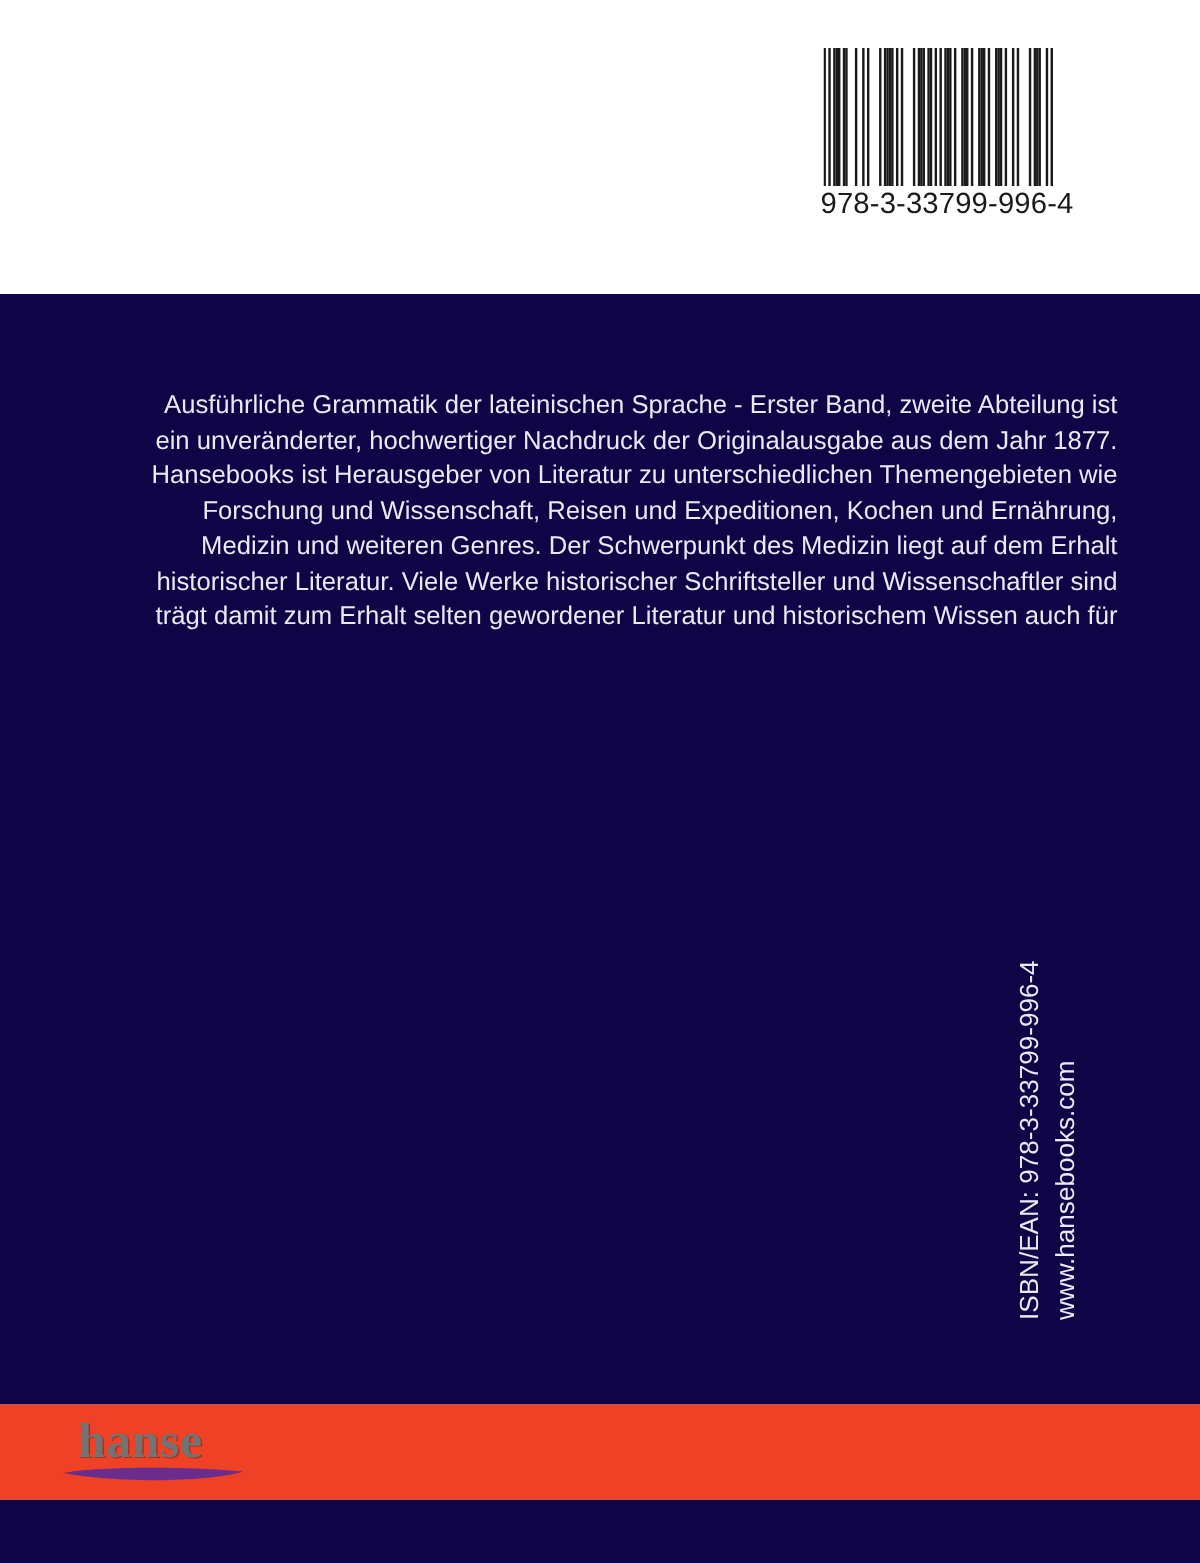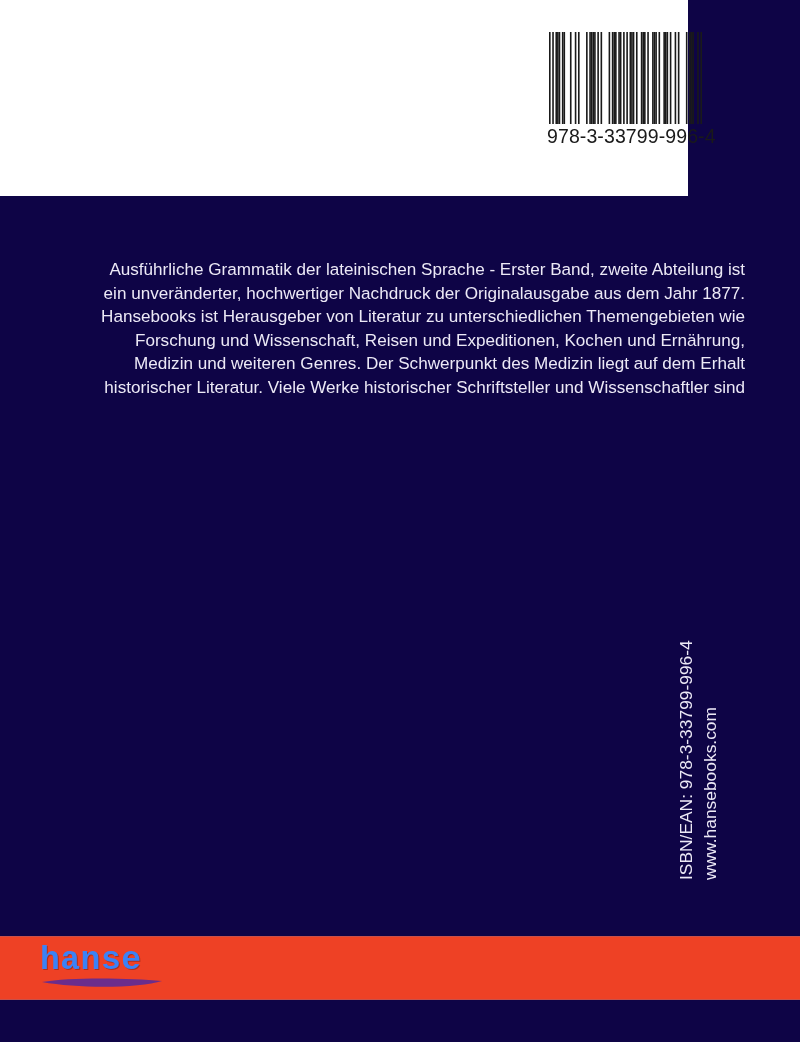--- a/index.html
+++ b/index.html
@@ -2,21 +2,21 @@
 <html><head>
 <meta charset="utf-8">
 <style>
   html, body { margin: 0; padding: 0; }
   body {
     width: 800px; height: 1042px; position: relative; overflow: hidden;
     background: #0e0446;
     font-family: "DejaVu Sans", "Liberation Sans", sans-serif;
   }
   .top-panel {
-    position: absolute; left: 0; top: 0; width: 688px; height: 196px;
+    position: absolute; left: 0; top: 0; width: 800px; height: 196px;
     background: #ffffff;
   }
   .barcode {
     position: absolute; left: 549px; top: 32px; width: 153px; height: 92px;
   }
   .barcode svg { display: block; width: 153px; height: 92px; }
   .barcode-number {
     position: absolute; left: 547px; top: 125px;
     font-family: "Liberation Sans", sans-serif;
     font-size: 19.5px; color: #1a1a1a; letter-spacing: 0.1px;
@@ -40,23 +40,23 @@
   .vertical-info .vline { display: block; }
   .publisher-band {
     position: absolute; left: 0; top: 937px; width: 800px; height: 62px;
     background: #ee4125;
     box-shadow: 0 -1px 0 #c8504a, 0 1px 0 #c8504a;
   }
   .logo {
     position: absolute; left: 40px; top: 943px; width: 124px; height: 48px;
   }
   .logo-text {
-    position: absolute; left: 0; top: 0px;
-    font-family: Liberation Mono, monospace; font-weight: bold;
-    font-size: 33px; letter-spacing: 0.5px; color: #3b82f6;
+    position: absolute; left: 12px; top: 0px;
+    font-family: Liberation Serif, serif; font-weight: bold;
+    font-size: 33px; letter-spacing: 0.5px; color: #737373;
     text-shadow: 1px 1px 0 #b0301c;
     line-height: 36px;
   }
   .logo-swoosh { position: absolute; left: 0; top: 33px; width: 124px; height: 14px; }
 </style>
 </head>
 <body>
 
 <div class="top-panel">
   <div class="barcode">
@@ -115,20 +115,21 @@
   <div class="barcode-number">978-3-33799-996-4</div>
 </div>
 
 <div class="blurb">
   <span class="line">Ausführliche Grammatik der lateinischen Sprache - Erster Band, zweite Abteilung ist</span>
   <span class="line">ein unveränderter, hochwertiger Nachdruck der Originalausgabe aus dem Jahr 1877.</span>
   <span class="line">Hansebooks ist Herausgeber von Literatur zu unterschiedlichen Themengebieten wie</span>
   <span class="line">Forschung und Wissenschaft, Reisen und Expeditionen, Kochen und Ernährung,</span>
   <span class="line">Medizin und weiteren Genres. Der Schwerpunkt des Medizin liegt auf dem Erhalt</span>
   <span class="line">historischer Literatur. Viele Werke historischer Schriftsteller und Wissenschaftler sind</span>
+  <span class="line">trägt damit zum Erhalt selten gewordener Literatur und historischem Wissen auch für</span>
 </div>
 
 <div class="vertical-info">
   <span class="vline">ISBN/EAN: 978-3-33799-996-4</span>
   <span class="vline">www.hansebooks.com</span>
 </div>
 
 <div class="publisher-band">
 </div>
 <div class="logo">

